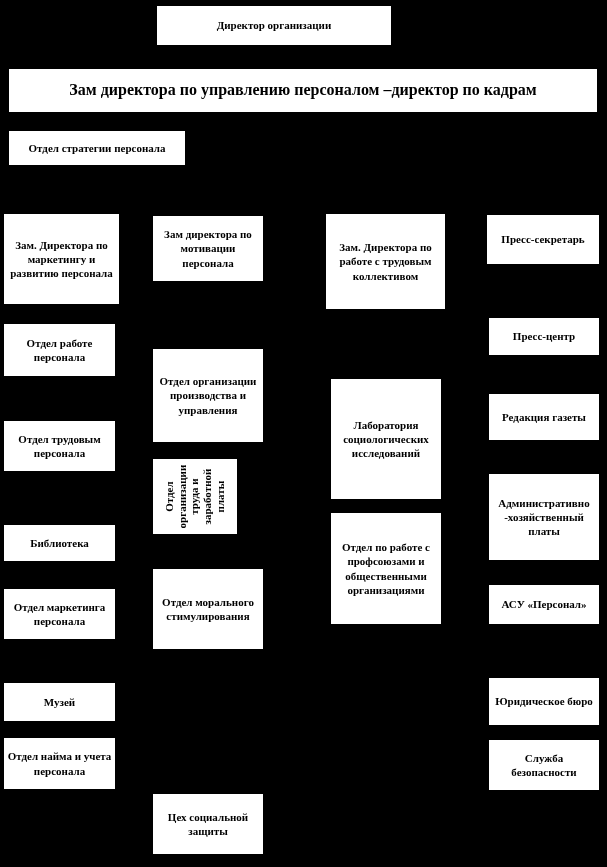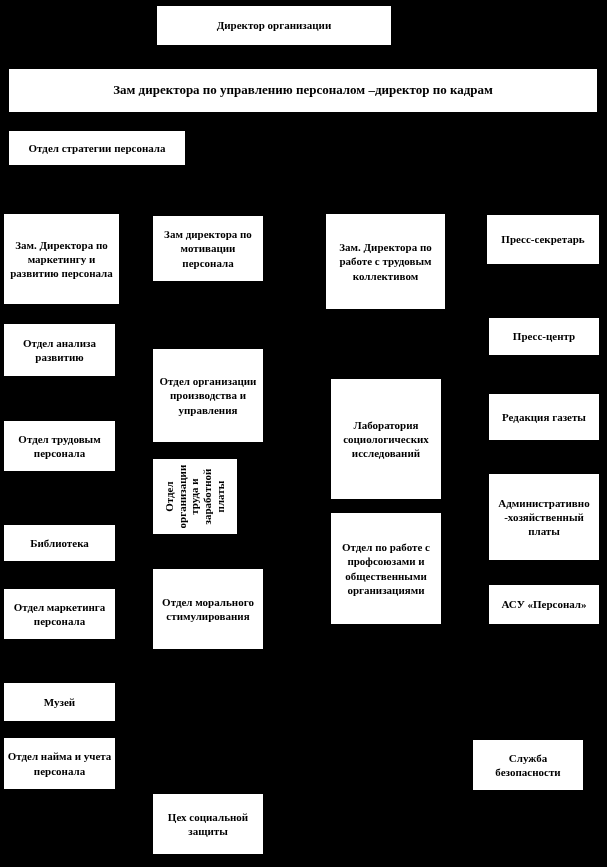--- a/index.html
+++ b/index.html
@@ -29,21 +29,21 @@
     font-weight: bold;
     font-size: 11px;
     line-height: 1.3;
     padding: 2px 3px;
   }
   .node .lbl {
     display: block;
     width: 100%;
   }
   .node.wide {
-    font-size: 13px;
+    font-size: 16px;
   }
   .node.vert {
     overflow: hidden;
   }
   .node.vert .lbl {
     width: 70px;
     transform: rotate(-90deg);
     transform-origin: center center;
     line-height: 1.15;
   }
@@ -63,21 +63,21 @@
 
   <div class="node" style="left:8px;top:130px;width:178px;height:36px">
     <span class="lbl">Отдел стратегии персонала</span>
   </div>
 
   <div class="node" style="left:3px;top:213px;width:117px;height:92px">
     <span class="lbl">Зам. Директора по маркетингу и развитию персонала</span>
   </div>
 
   <div class="node" style="left:3px;top:323px;width:113px;height:54px">
-    <span class="lbl">Отдел анализа развитию</span>
+    <span class="lbl">Отдел работе персонала</span>
   </div>
 
   <div class="node" style="left:3px;top:420px;width:113px;height:52px">
     <span class="lbl">Отдел трудовым персонала</span>
   </div>
 
   <div class="node" style="left:3px;top:524px;width:113px;height:38px">
     <span class="lbl">Библиотека</span>
   </div>
 
@@ -139,18 +139,21 @@
   </div>
 
   <div class="node" style="left:488px;top:473px;width:112px;height:88px">
     <span class="lbl">Административно -хозяйственный платы</span>
   </div>
 
   <div class="node" style="left:488px;top:584px;width:112px;height:41px">
     <span class="lbl">АСУ «Персонал»</span>
   </div>
 
+  <div class="node" style="left:488px;top:677px;width:112px;height:49px">
+    <span class="lbl">Юридическое бюро</span>
+  </div>
 
-  <div class="node" style="left:472px;top:739px;width:112px;height:52px">
+  <div class="node" style="left:488px;top:739px;width:112px;height:52px">
     <span class="lbl">Служба безопасности</span>
   </div>
 
 </div>
 
 </body></html>

